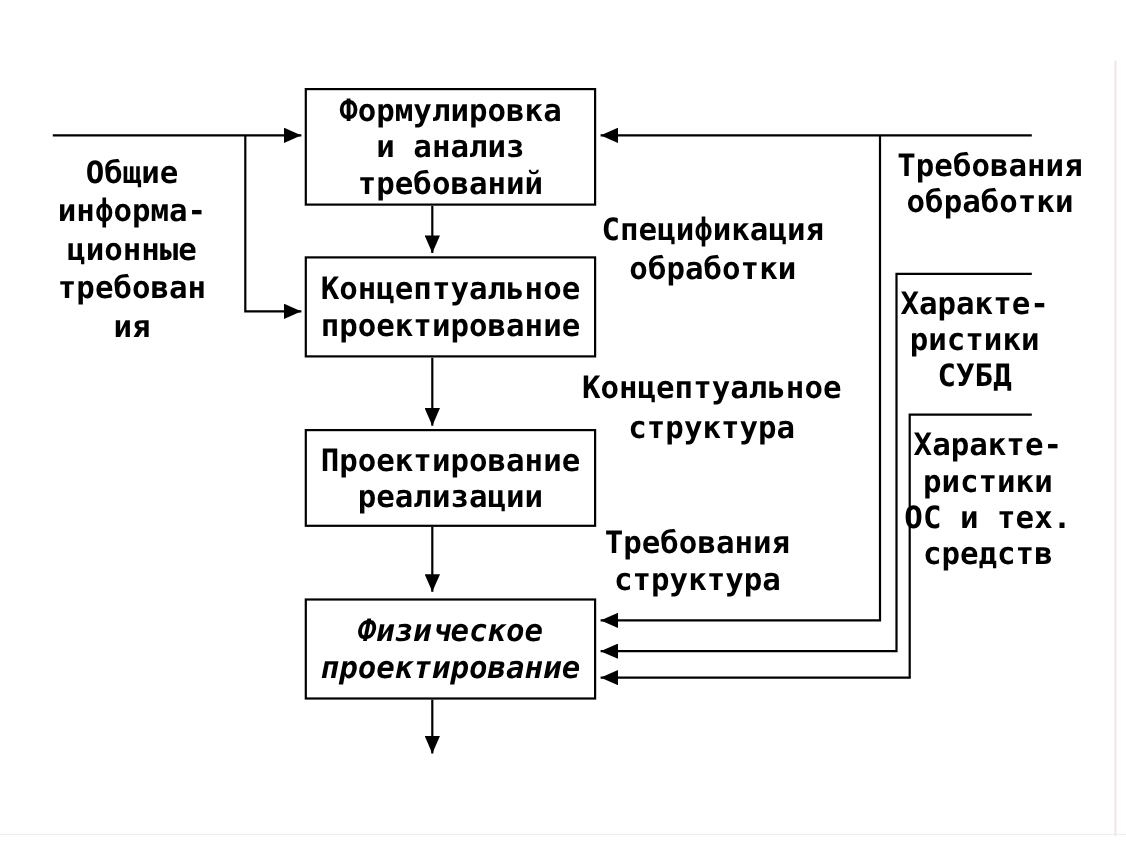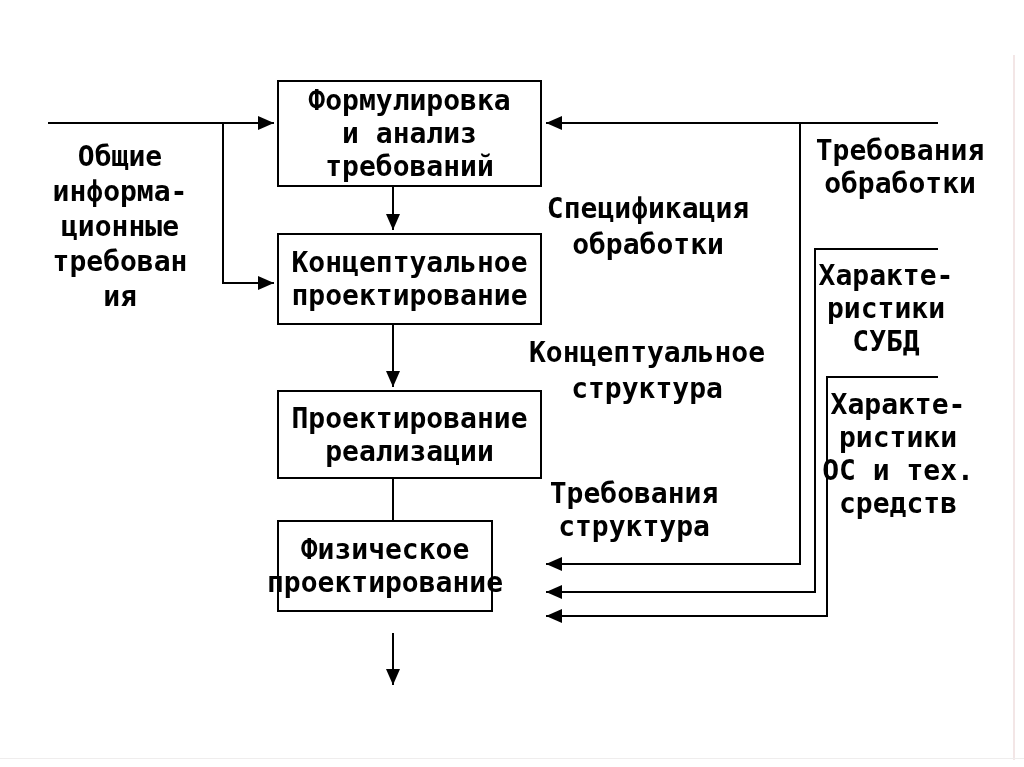--- a/index.html
+++ b/index.html
@@ -76,21 +76,21 @@
   <div class="stage-box" style="left:277px;top:80px;width:265px;height:107px;">Формулировка
 и анализ
 требований</div>
 
   <div class="stage-box" style="left:277px;top:233px;width:265px;height:92px;">Концептуальное
 проектирование</div>
 
   <div class="stage-box" style="left:277px;top:390px;width:265px;height:89px;">Проектирование
 реализации</div>
 
-  <div class="stage-box" style="left:277px;top:520px;width:216px;height:92px;">Физическое
+  <div class="stage-box" style="left:277px;top:544px;width:265px;height:92px;font-style:italic;">Физическое
 проектирование</div>
 
   <div class="lbl" style="left:800px;top:134px;width:200px;">Требования
 обработки</div>
 
   <div class="lbl lbl-left" style="left:30px;top:139px;width:180px;">Общие
 информа-
 ционные
 требован
 ия</div>

